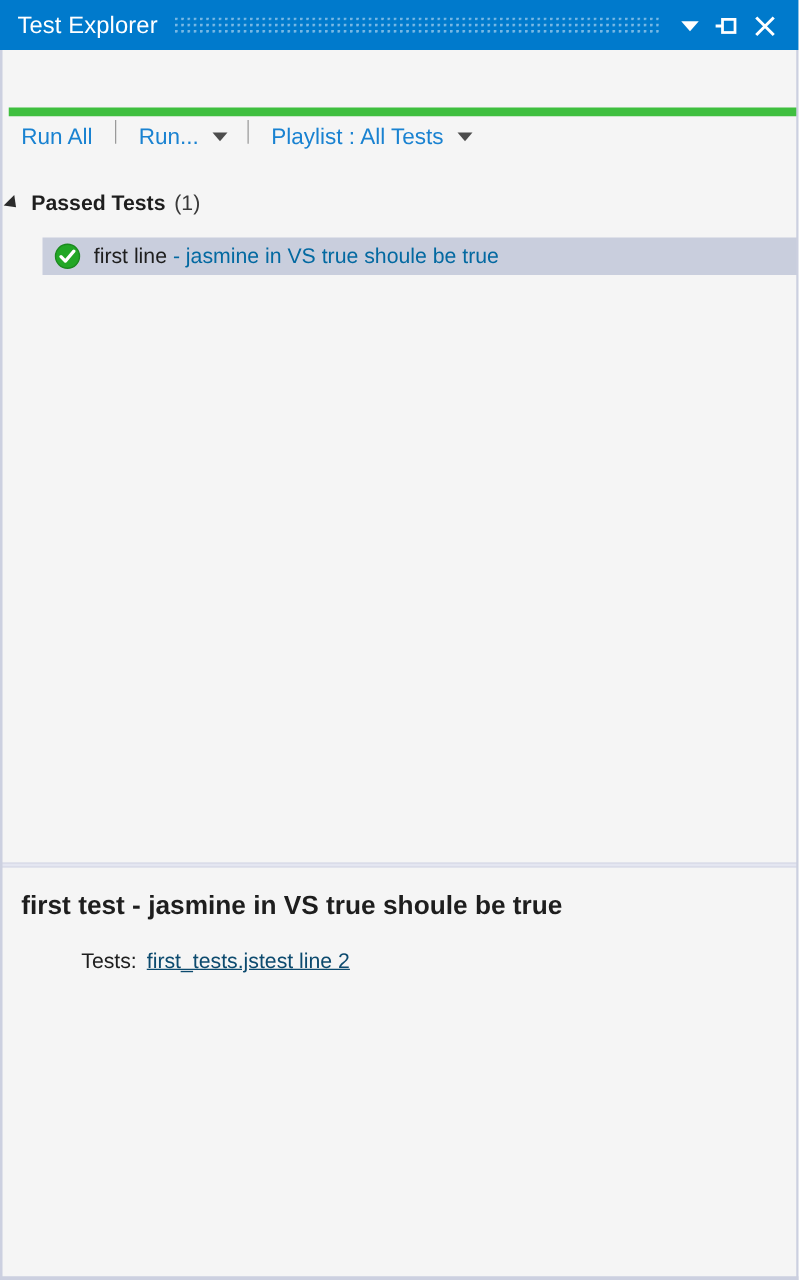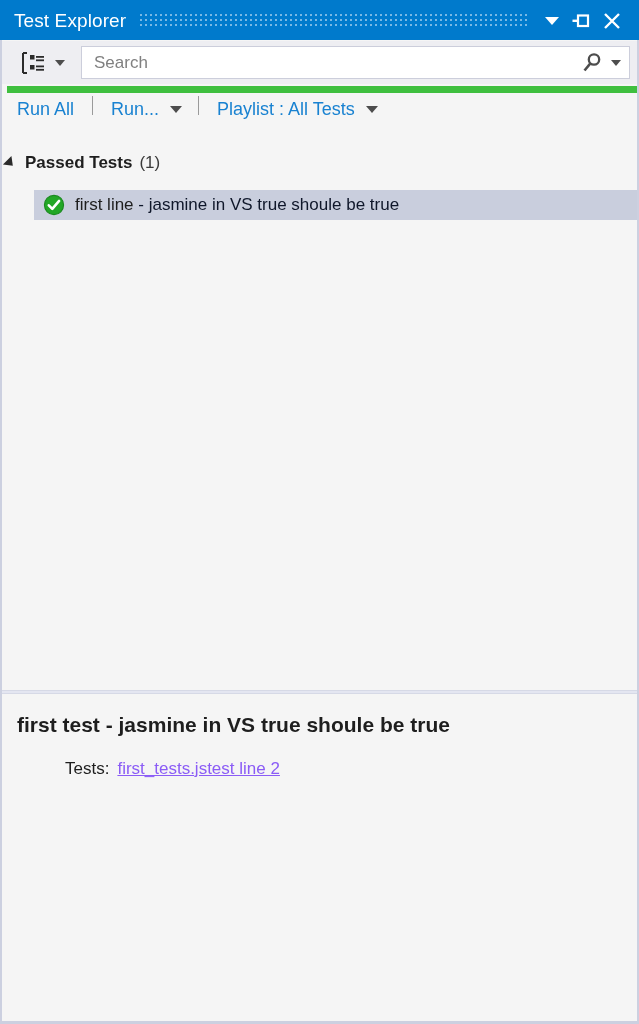--- a/index.html
+++ b/index.html
@@ -209,21 +209,21 @@
     background: #c9cedd;
     padding-left: 9px;
     box-sizing: border-box;
   }
   .test-name {
     font-size: 17px;
     color: #1e1e1e;
     margin-left: 10px;
     white-space: nowrap;
   }
-  .test-name .dim { color: #0f172a; text-align: right; }
+  .test-name .dim { color: #0369a1; text-align: right; }
 
   
   .splitter {
     position: absolute;
     left: 1px; top: 690px;
     width: 637px;
     height: 4px;
     background: #e4e6f1;
     border-top: 1px solid #d6d9e6;
     border-bottom: 1px solid #d6d9e6;
@@ -246,21 +246,21 @@
     white-space: nowrap;
   }
   .detail-source {
     margin-top: 22px;
     padding-left: 48px;
     font-size: 17px;
     color: #1e1e1e;
     white-space: nowrap;
   }
   .source-link {
-    color: #8b5cf6;
+    color: #0c4a6e;
     margin-left: 8px;
   }
   .detail-result {
     margin-top: 20px;
     display: flex;
     align-items: center;
     padding-left: 12px;
   }
   .detail-result-text {
     font-size: 17px;
@@ -301,43 +301,20 @@
       </svg>
     </div>
 
     <div class="tb-btn">
       <svg width="22" height="22" viewBox="0 0 22 22">
         <path d="M4 4 L18 18 M18 4 L4 18" stroke="#ffffff" stroke-width="2.4" fill="none"></path>
       </svg>
     </div>
   </div>
 
-  <div class="searchrow">
-    <div class="group-btn">
-      <svg width="28" height="26" viewBox="0 0 28 26">
-        <path d="M4 3 L8 3 M4 3 L4 23 M4 23 L8 23" stroke="#2b2b2b" stroke-width="2" fill="none"></path>
-        <rect x="11" y="5" width="4.5" height="4.5" fill="#2b2b2b"></rect>
-        <rect x="17" y="6" width="8" height="1.8" fill="#2b2b2b"></rect>
-        <rect x="17" y="9.4" width="8" height="1.8" fill="#2b2b2b"></rect>
-        <rect x="11" y="15" width="4.5" height="4.5" fill="#2b2b2b"></rect>
-        <rect x="17" y="15.5" width="8" height="1.8" fill="#2b2b2b"></rect>
-        <rect x="17" y="18.9" width="8" height="1.8" fill="#2b2b2b"></rect>
-      </svg>
-      <div class="group-caret"></div>
-    </div>
-
-    <div class="searchbox">
-      <input class="search-input" type="text" value="" placeholder="Search" style="">
-      <svg width="24" height="24" viewBox="0 0 24 24">
-        <circle cx="14" cy="8.5" r="5.2" fill="none" stroke="#4d4d4d" stroke-width="2.3"></circle>
-        <path d="M10.2 12.6 L4.5 19.5" stroke="#4d4d4d" stroke-width="2.6" fill="none"></path>
-      </svg>
-      <div class="search-caret"></div>
-    </div>
-  </div>
 
   <div class="progressbar"></div>
 
   <div class="cmdbar">
     <div class="cmd-link">Run All</div>
     <div class="cmd-sep"></div>
     <div class="cmd-group">
       <div class="cmd-link">Run...</div>
       <div class="cmd-caret"></div>
     </div>

